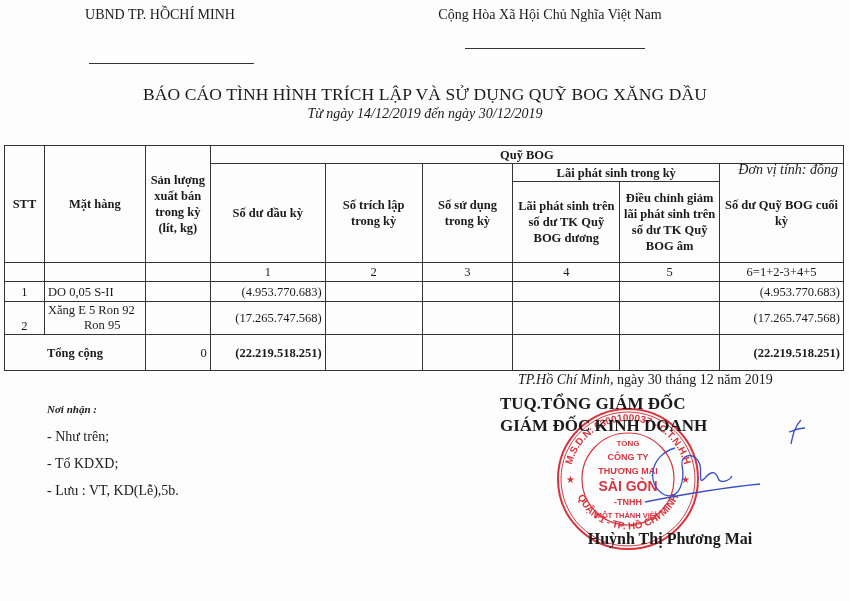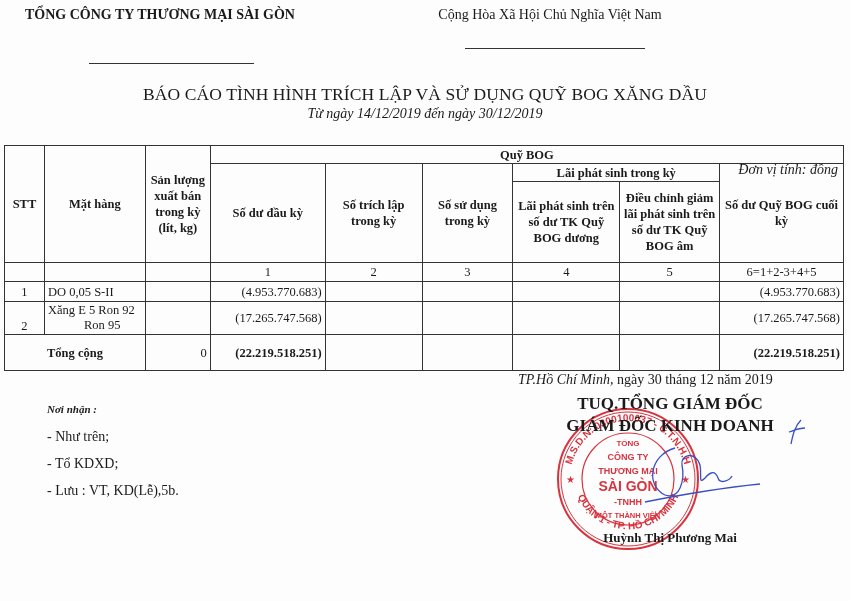--- a/index.html
+++ b/index.html
@@ -21,29 +21,29 @@
   table.report th { font-weight:bold; text-align:center; line-height:16px; }
   table.report td { height:18px; line-height:16px; }
   .r { text-align:right; }
   .c { text-align:center; }
   .b { font-weight:bold; }
 
   .recv { left:47px; top:374px; font-size:14px; line-height:27px; }
   .recv .h { font-weight:bold; font-style:italic; font-size:11px;margin-top:22px; }
   .date { left:518px; top:372px; font-size:14px; }
   .date i { font-style:italic; }
-  .sig1 { left:500px; width:340px; top:393px; text-align:center; font-weight:bold; font-size:17px; line-height:22px; }
-  .signer { left:500px; width:340px; top:530px; text-align:center; font-weight:bold; font-size:13px; }
+  .sig1 { left:500px; width:340px; top:393px; text-align:left; font-weight:bold; font-size:17px; line-height:22px; }
+  .signer { left:500px; width:340px; top:530px; text-align:center; font-weight:bold; font-size:16px; }
   .stamp { left:553px; top:404px; }
 </style>
 </head>
 <body>
 
 <div class="abs hdr-left">
-  <div class="b">TỔNG CÔNG TY THƯƠNG MẠI SÀI GÒN</div>
+  <div>UBND TP. HỒCHÍ MINH</div>
 </div>
 <div class="abs uline-l"></div>
 
 <div class="abs hdr-right">
   <div>Cộng Hòa Xã Hội Chủ Nghĩa Việt Nam</div>
 </div>
 <div class="abs uline-r"></div>
 
 <div class="abs title">BÁO CÁO TÌNH HÌNH TRÍCH LẬP VÀ SỬ DỤNG QUỸ BOG XĂNG DẦU</div>
 <div class="abs subtitle">Từ ngày 14/12/2019 đến ngày 30/12/2019</div>

